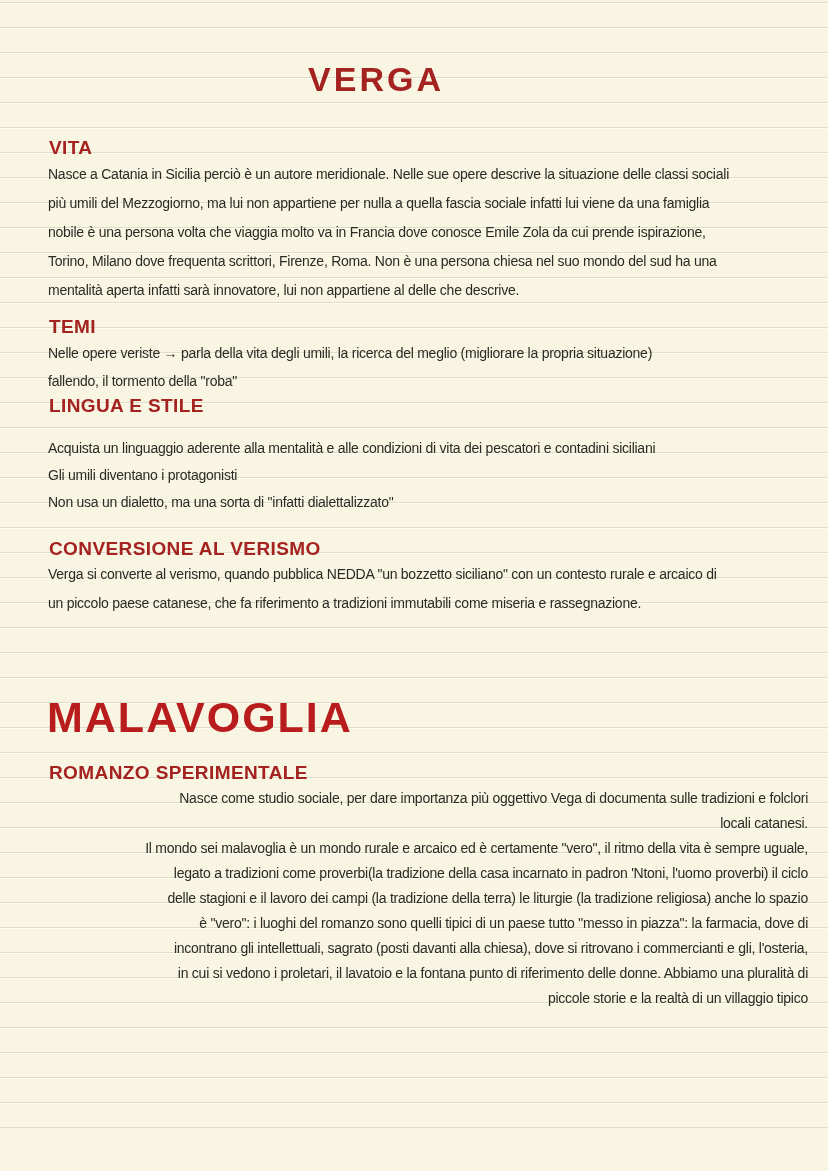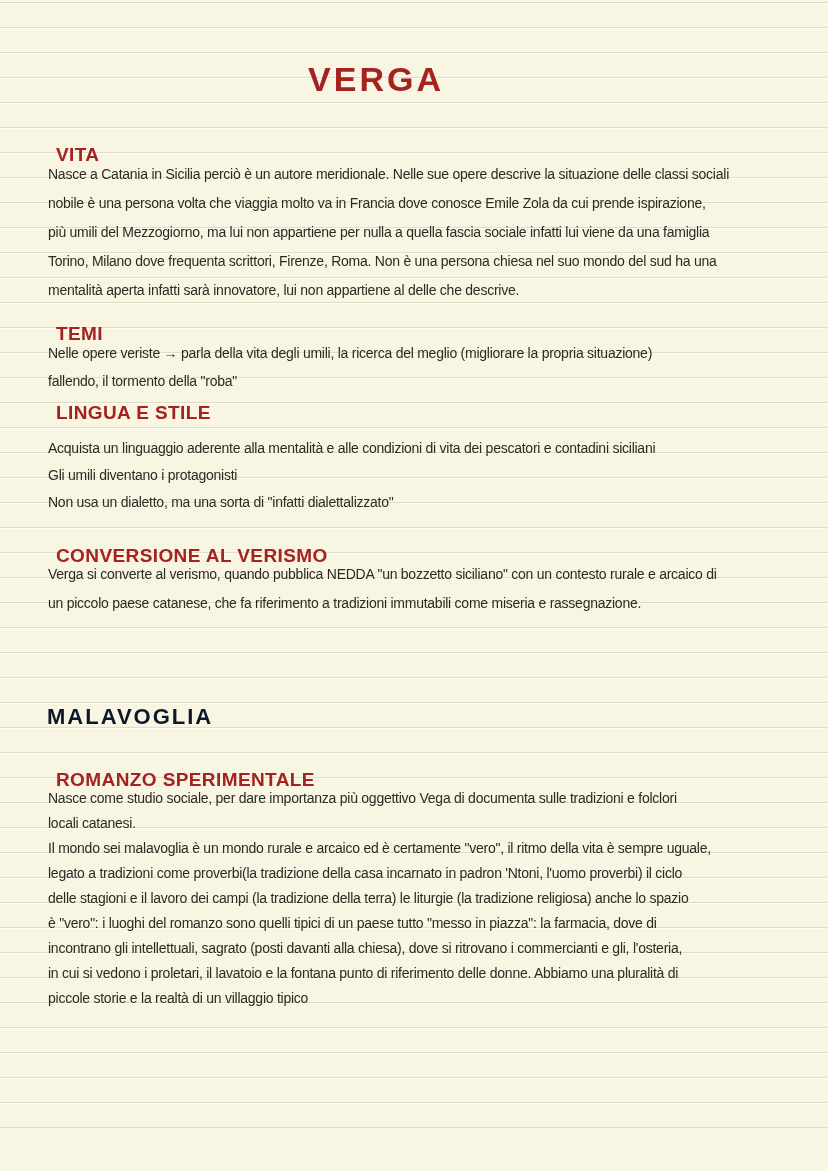--- a/index.html
+++ b/index.html
@@ -22,37 +22,37 @@
   }
   .page { position: absolute; inset: 0; }
   .doc-title {
     position: absolute; top: 52px; left: 0; width: 752px;
     margin: 0; text-align: center;
     color: #a42220; font-size: 34px; font-weight: bold;
     letter-spacing: 3px; line-height: 54px;
   }
   .doc-subtitle {
     position: absolute; left: 47px; margin: 0;
-    color: #0f172a; font-size: 22px; font-weight: bold;
+    color: #b91c1c; font-size: 43px; font-weight: bold;
     letter-spacing: 2px; line-height: 42px;
   }
   .sec-head {
-    position: absolute; left: 48px; margin: 8px;
+    position: absolute; left: 48px; margin: 1px;
     color: #a42220; font-size: 19px; font-weight: bold;
     letter-spacing: 0.4px; line-height: 23px;
   }
   .para { position: absolute; left: 48px; width: 760px; }
   .line {
     color: #2c2a23; font-size: 14px; letter-spacing: -0.25px;
     white-space: nowrap;
   }
   .lh29 .line { line-height: 29px; }
   .lh28 .line { line-height: 28px; }
   .lh27 .line { line-height: 27px; }
-  .lh25 .line { line-height: 25px; }
+  .lh25 .line { line-height: 25px; text-align: right; }
 
   .t-head-vita        { top: 135px; }
   .t-para-vita        { top: 160px; }
   .t-head-temi        { top: 314px; }
   .t-para-temi        { top: 339px; }
   .t-head-lingua      { top: 393px; }
   .t-para-lingua      { top: 435px; }
   .t-head-conversione { top: 536px; }
   .t-para-conversione { top: 560px; }
   .t-subtitle         { top: 696px; }
@@ -64,22 +64,22 @@
 
 <div class="rules"></div>
 
 <div class="page">
 
   <h1 class="doc-title">VERGA</h1>
 
   <h2 class="sec-head t-head-vita">VITA</h2>
   <div class="para lh29 t-para-vita">
     <div class="line">Nasce a Catania in Sicilia perciò è un autore meridionale. Nelle sue opere descrive la situazione delle classi sociali</div>
+    <div class="line">più umili del Mezzogiorno, ma lui non appartiene per nulla a quella fascia sociale infatti lui viene da una famiglia</div>
     <div class="line">nobile è una persona volta che viaggia molto va in Francia dove conosce Emile Zola da cui prende ispirazione,</div>
-    <div class="line">più umili del Mezzogiorno, ma lui non appartiene per nulla a quella fascia sociale infatti lui viene da una famiglia</div>
     <div class="line">Torino,  Milano dove frequenta scrittori, Firenze, Roma. Non è una persona chiesa nel suo mondo del sud ha una</div>
     <div class="line">mentalità aperta infatti sarà innovatore, lui non appartiene al delle che descrive.</div>
   </div>
 
   <h2 class="sec-head t-head-temi">TEMI</h2>
   <div class="para lh28 t-para-temi">
     <div class="line">Nelle opere veriste → parla della vita degli umili, la ricerca del meglio (migliorare la propria situazione)</div>
     <div class="line">fallendo, il tormento della "roba"</div>
   </div>
 

